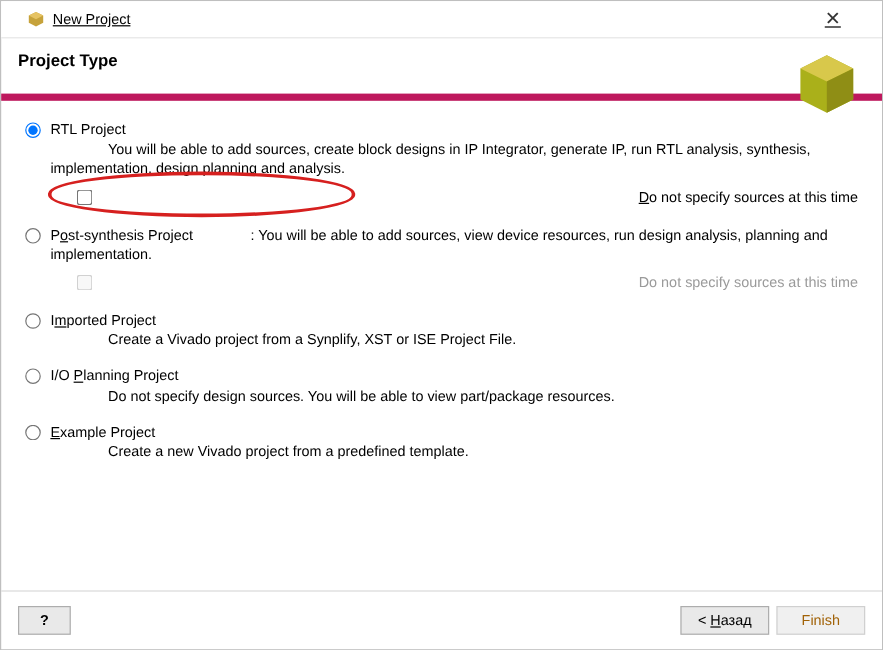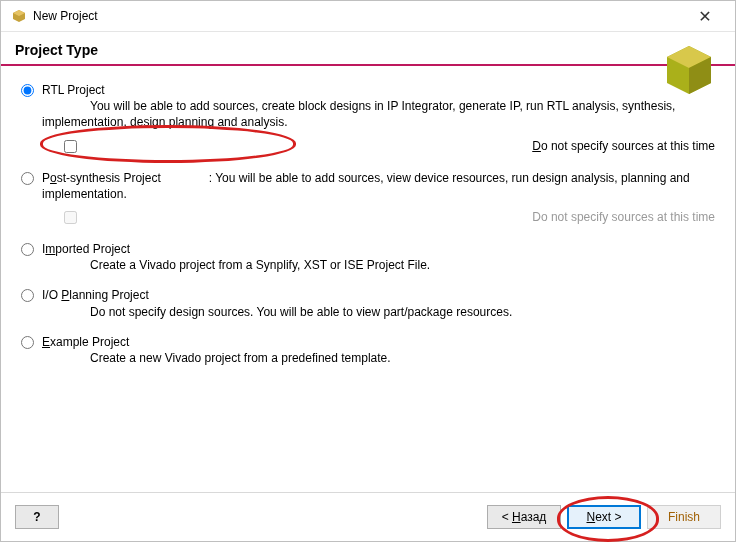--- a/index.html
+++ b/index.html
@@ -17,23 +17,24 @@
     border: 1px solid #bfbfbf;
     display: flex;
     flex-direction: column;
     position: relative;
     background: #fff;
   }
   .titlebar {
     height: 30px;
     display: flex;
     align-items: center;
-    padding: 0 10px;
+    padding: 0 21px;
     border-bottom: 1px solid #e5e5e5;
     background: #fff;
+    text-decoration: underline;
   }
   .titlebar .title {
     flex: 1;
     font-size: 12px;
   }
   .titlebar .close {
     width: 40px;
     text-align: center;
     font-size: 16px;
     color: #333;
@@ -42,22 +43,22 @@
   .title-icon {
     width: 16px;
     height: 16px;
     margin-right: 6px;
     display: inline-flex;
     align-items: center;
     justify-content: center;
   }
   .header {
     position: relative;
-    padding: 10px 14px 4px 14px;
-    border-bottom: 2px solid #be185d;
+    padding: 10px 14px 18px 14px;
+    border-bottom: 6px solid #be185d;
   }
   .header-title {
     font-size: 14px;
     font-weight: 700;
     margin-bottom: 2px;
   }
   .header-sub {
     font-size: 12px;
     color: #222;
   }
@@ -221,20 +222,16 @@
         <span class="opt-desc">Create a new Vivado project from a predefined template.</span>
       </div>
     </div>
 
   </div>
 
   <div class="footer">
     <button class="btn help">?</button>
     <div class="spacer"></div>
     <button class="btn"><span>&lt; </span><span class="u">Н</span>азад</button>
-    <div style="position:relative; display:inline-block;">
-      <div class="annot" style="left:-10px; top:-9px; width:96px; height:40px;"></div>
-      <button class="btn default"><span class="u">N</span>ext<span> &gt;</span></button>
-    </div>
     <button class="btn" disabled="">Finish</button>
   </div>
 
 </div>
 
 </body></html>

